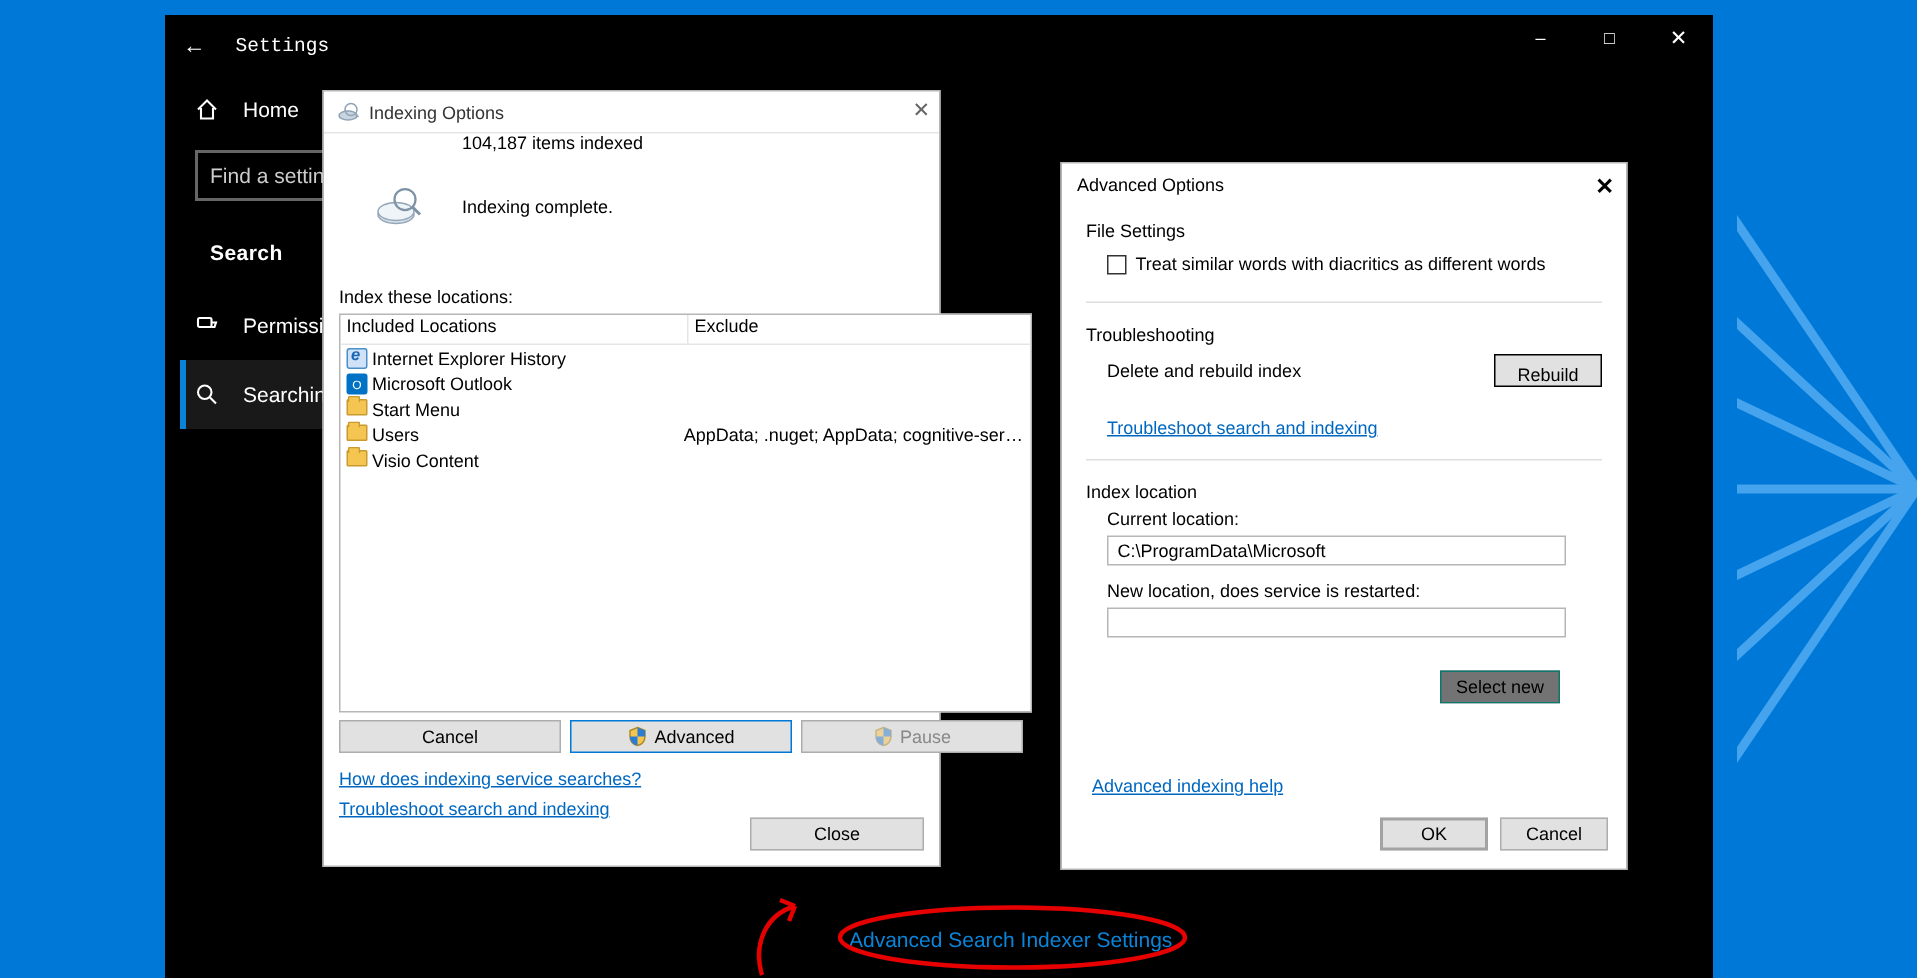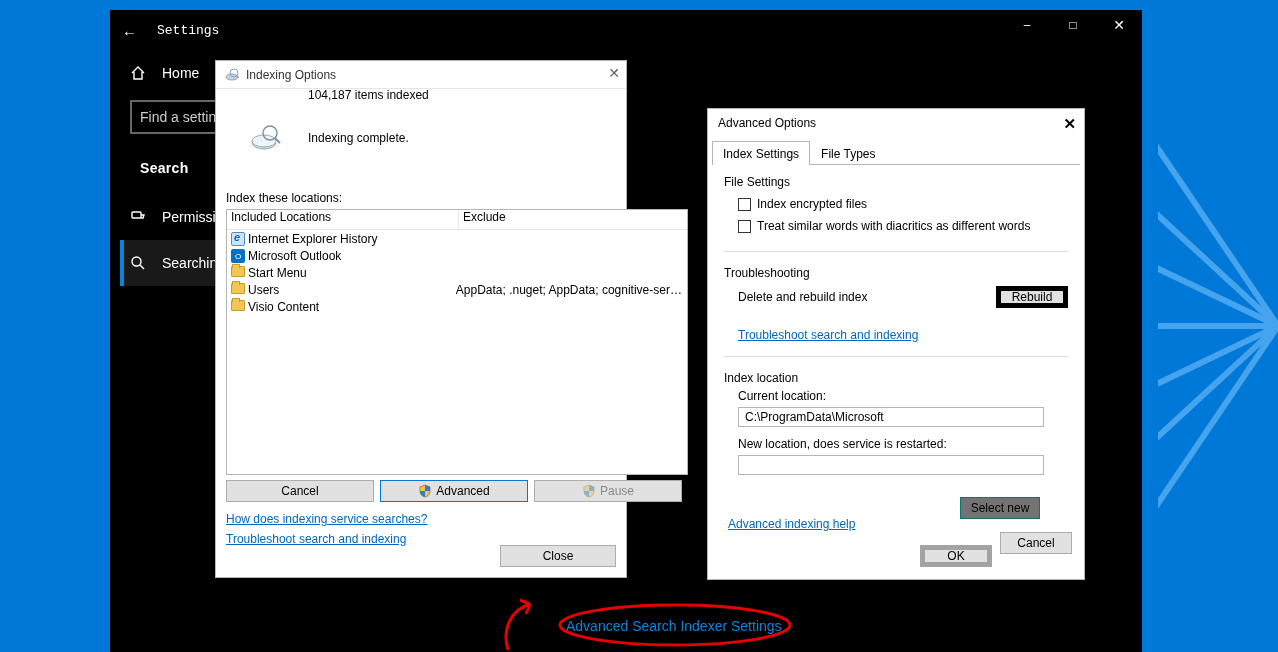--- a/index.html
+++ b/index.html
@@ -60,29 +60,29 @@
 .dlg2 .tabs { height: 24px; display: flex; border-bottom: 1px solid #b6b6b6; margin: 4px 4px 0; }
 .dlg2 .tab { padding: 0 10px; font-size: 12px; display: flex; align-items: center; border: 1px solid transparent; border-bottom: none; margin-bottom: -1px; }
 .dlg2 .tab.sel { border-color: #b6b6b6; background: #fff; }
 .dlg2 .panel { padding: 10px 16px; font-size: 12px; }
 .dlg2 .group-title { font-size: 12px; margin-bottom: 4px; }
 .dlg2 .cb { display: flex; align-items: center; gap: 6px; margin-left: 14px; height: 22px; }
 .dlg2 .cbbox { width: 13px; height: 13px; border: 1px solid #333; background: #fff; }
 .dlg2 hr { border: none; border-top: 1px solid #ddd; margin: 14px 0; }
 .dlg2 .row { display: flex; align-items: center; }
 .dlg2 .delrow { margin-left: 14px; margin-top: 6px; gap: 35px; }
-.dlg2 .rebuild { margin-left: auto; width: 72px; height: 22px; background: #e1e1e1; border: 5px solid #000000; display: flex; align-items: center; justify-content: center; }
+.dlg2 .rebuild { margin-left: auto; width: 72px; height: 22px; background: #e1e1e1; border: 1px solid #000000; display: flex; align-items: flex-end; justify-content: center; }
 .dlg2 .link { color: #0067c0; text-decoration: underline; margin-top: 20px; margin-left: 14px; display: inline-block; }
 .dlg2 .locfield { margin-left: 14px; margin-top: 4px; width: 306px; height: 20px; border: 1px solid #b6b6b6; padding: 2px 6px; font-size: 12px; display: flex; align-items: center; }
 .dlg2 .newloc-label { margin-left: 14px; margin-top: 10px; }
 .dlg2 .selectnew { margin-left: auto; margin-right: 28px; margin-top: 22px; width: 80px; height: 22px; background: #737373; border: 1px solid #0f766e; display: flex; align-items: center; justify-content: center; float: right; }
 .dlg2 .bottomlink { position: absolute; left: 20px; bottom: 48px; color: #0067c0; text-decoration: underline; font-size: 12px; }
 .dlg2 .bottombtns { position: absolute; right: 12px; bottom: 12px; display: flex; gap: 8px; }
 .dlg2 .bbtn { width: 72px; height: 22px; background: #e1e1e1; border: 1px solid #adadad; font-size: 12px; display: flex; align-items: center; justify-content: center; }
-.dlg2 .bbtn.ok { border: 5px solid #a3a3a3; margin-top: 13px; }
+.dlg2 .bbtn.ok { border: 2px solid #a3a3a3; }
 
 
 .folder-ico { width: 14px; height: 11px; background: #f5c551; border: 1px solid #c99a2e; border-radius: 1px; position: relative; }
 .folder-ico::before { content: ""; position: absolute; top: -3px; left: 0; width: 6px; height: 3px; background: #f5c551; border: 1px solid #c99a2e; border-bottom: none; border-radius: 1px 1px 0 0; }
 .ie-ico, .ol-ico { width: 14px; height: 14px; border-radius: 2px; }
 .ie-ico { background: #cfe2f7; border: 1px solid #4890c9; position: relative; }
 .ie-ico::after { content: "e"; position: absolute; left: 2px; top: -2px; font-size: 11px; color: #1867b5; font-style: italic; font-weight: bold; }
 .ol-ico { background: #0072c6; color: #fff; font-size: 8px; display: flex; align-items: center; justify-content: center; }
 .shield { width: 14px; height: 14px; }
 
@@ -253,30 +253,22 @@
   <div class="closebtn">
       <span>Close</span>
     </div>
 </div>
 
 <div class="dlg2">
   <div class="dlg-title">
     <span>Advanced Options</span>
     <span class="x">✕</span>
   </div>
-  <div class="tabs">
-    <div class="tab sel">Index Settings</div>
-    <div class="tab">File Types</div>
-  </div>
   <div class="panel">
     <div class="group-title">File Settings</div>
-    <div class="cb">
-      <div class="cbbox"></div>
-      <span>Index encrypted files</span>
-    </div>
     <div class="cb">
       <div class="cbbox"></div>
       <span>Treat similar words with diacritics as different words</span>
     </div>
     <hr>
     <div class="group-title">Troubleshooting</div>
     <div class="row delrow">
       <span>Delete and rebuild index</span>
       <div class="rebuild">
           <span>Rebuild</span>

